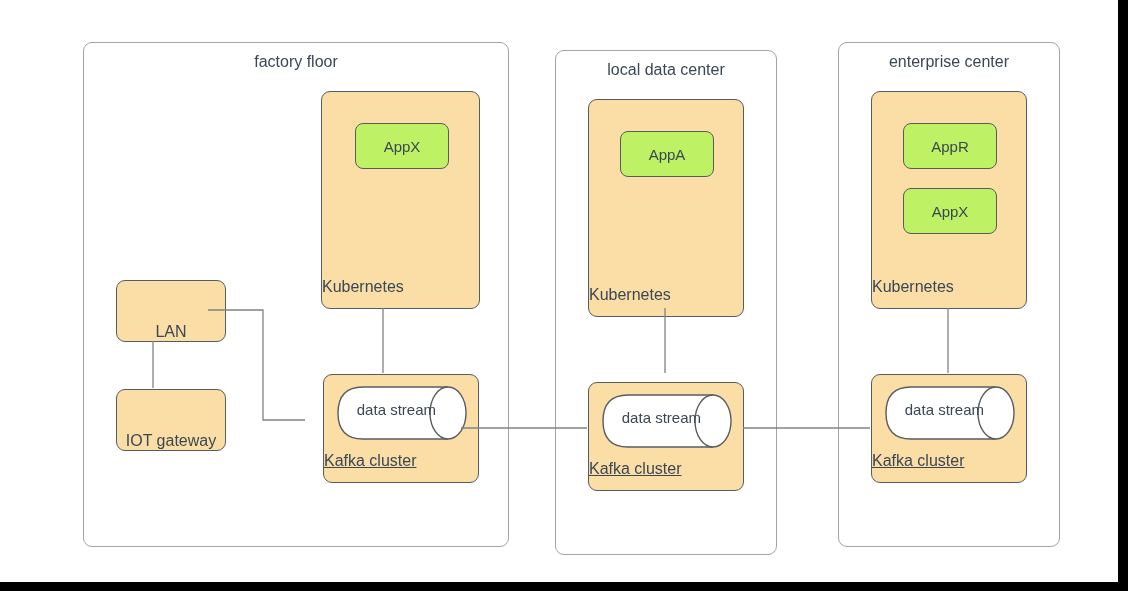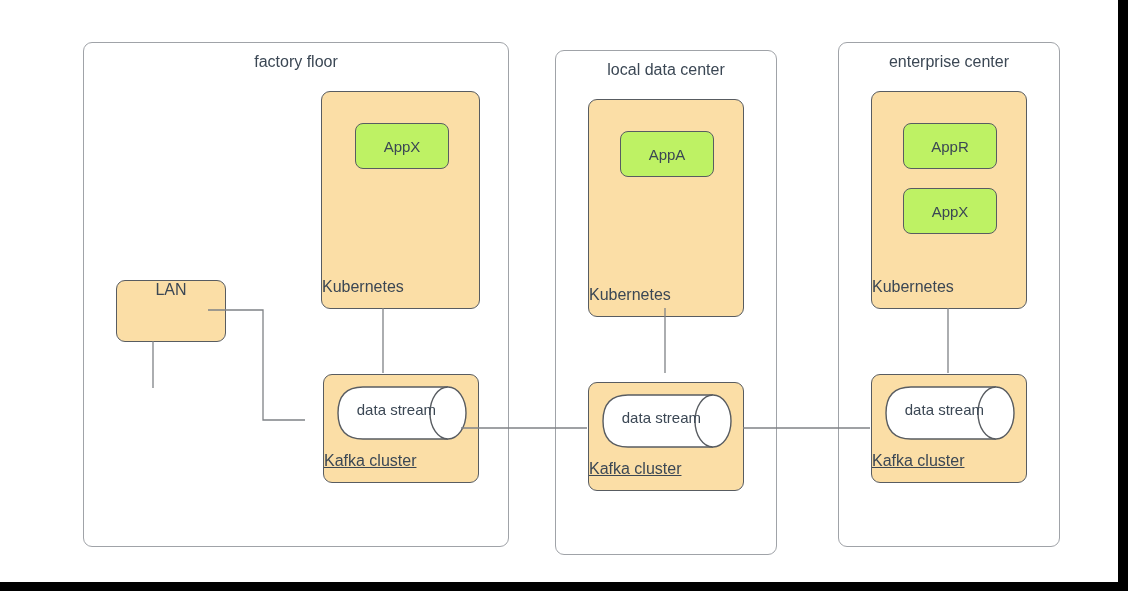--- a/index.html
+++ b/index.html
@@ -42,21 +42,21 @@
   
   .orange {
     position: absolute;
     background: #fbdea6;
     border: 1.4px solid #585c61;
     border-radius: 9px;
     box-sizing: border-box;
   }
   .node {
     display: flex;
-    align-items: flex-start;
+    align-items: flex-end;
     justify-content: center;
     font-size: 16px;
   }
   .group-label {
     position: absolute;
     left: 0;
     width: 100%;
     font-size: 16px;
     white-space: nowrap;
   }
@@ -108,20 +108,23 @@
 
 <div id="canvas">
 
   <div class="zone" style="left:83px; top:42px; width:424px; height:503px;">
     <div class="zone-title">factory floor</div>
 
     <div class="orange node" style="left:32px; top:237px; width:110px; height:62px;">
       <span>LAN</span>
     </div>
 
+    <div class="orange node" style="left:32px; top:346px; width:110px; height:62px;">
+      <span>IOT gateway</span>
+    </div>
 
     <div class="orange k8s" style="left:237px; top:48px; width:159px; height:218px;">
       <div class="app" style="left:33px; top:31px;">
         <span>AppX</span>
       </div>
       <div class="group-label">Kubernetes</div>
     </div>
 
     <div class="orange kafka" style="left:239px; top:331px; width:156px; height:109px;">
       <svg class="cyl" width="133" height="54" viewBox="0 0 133 54">

